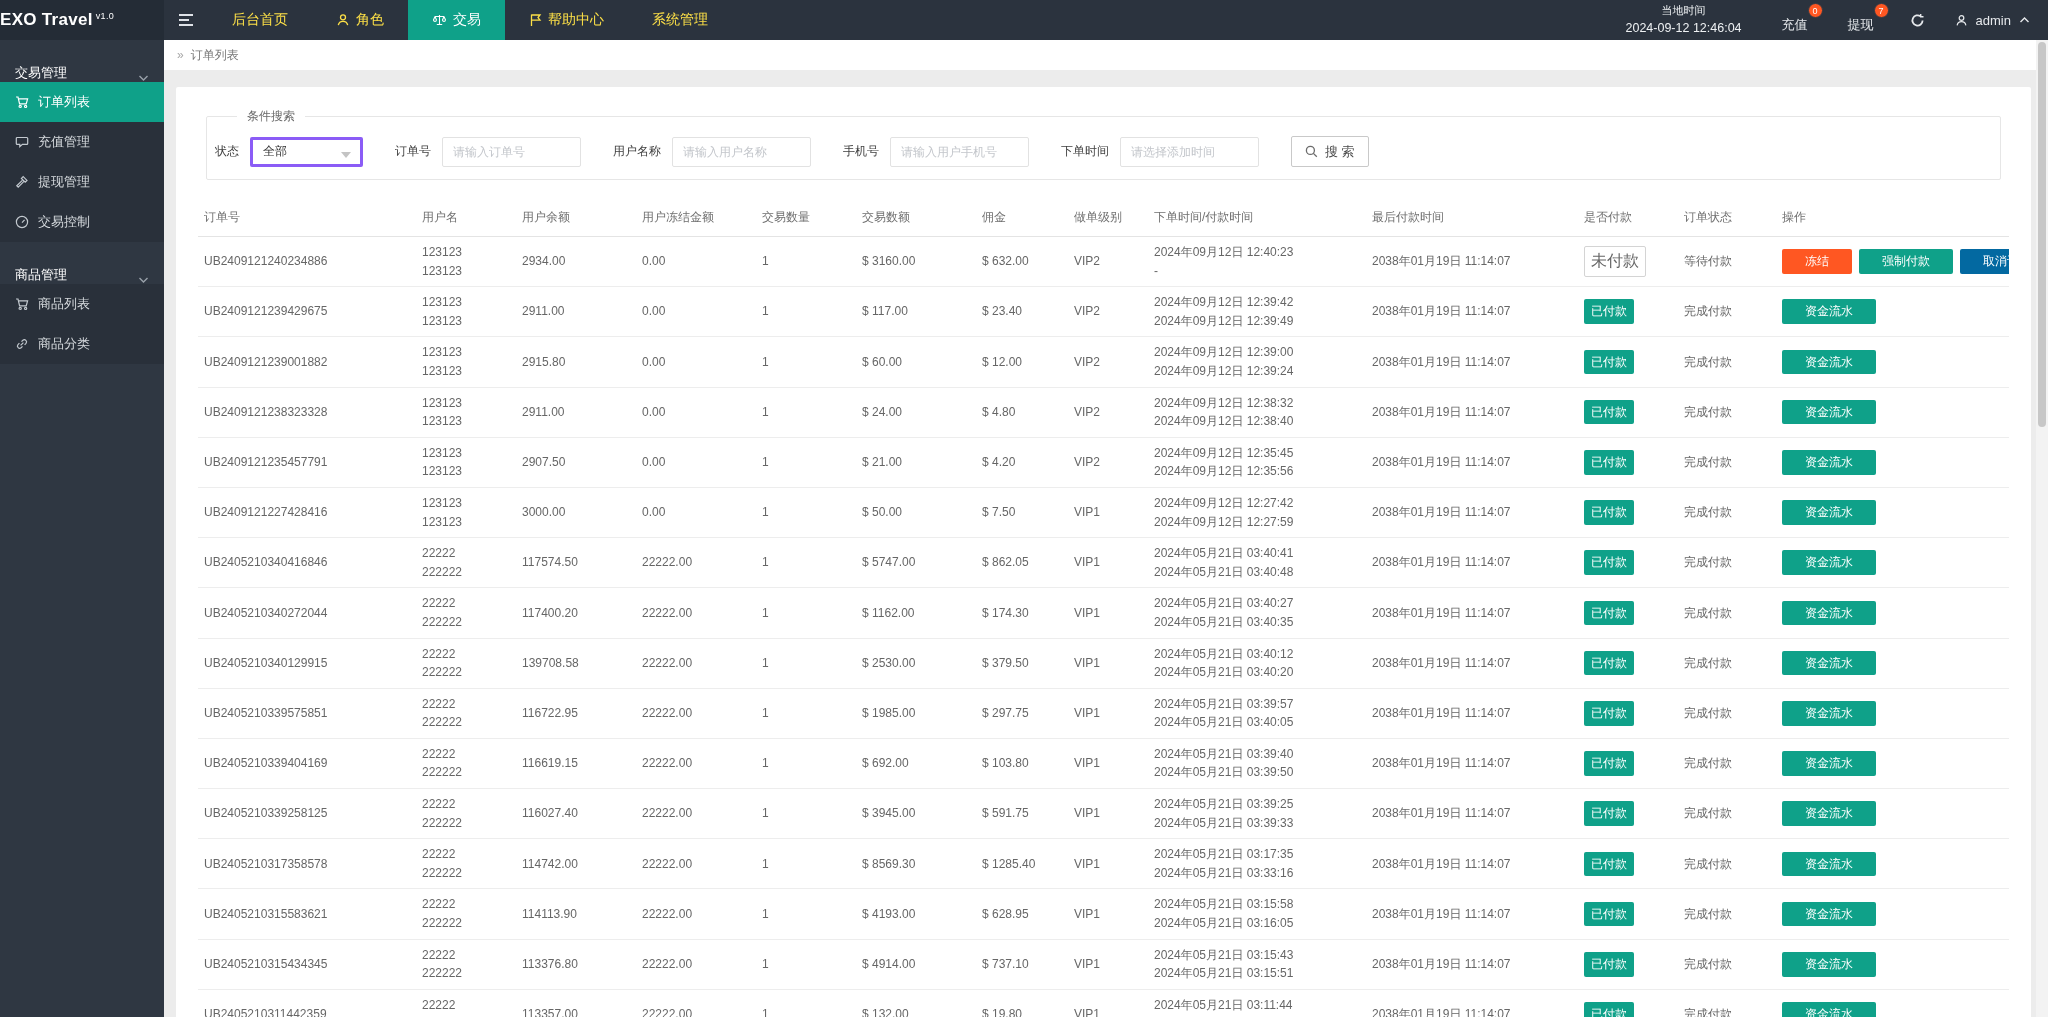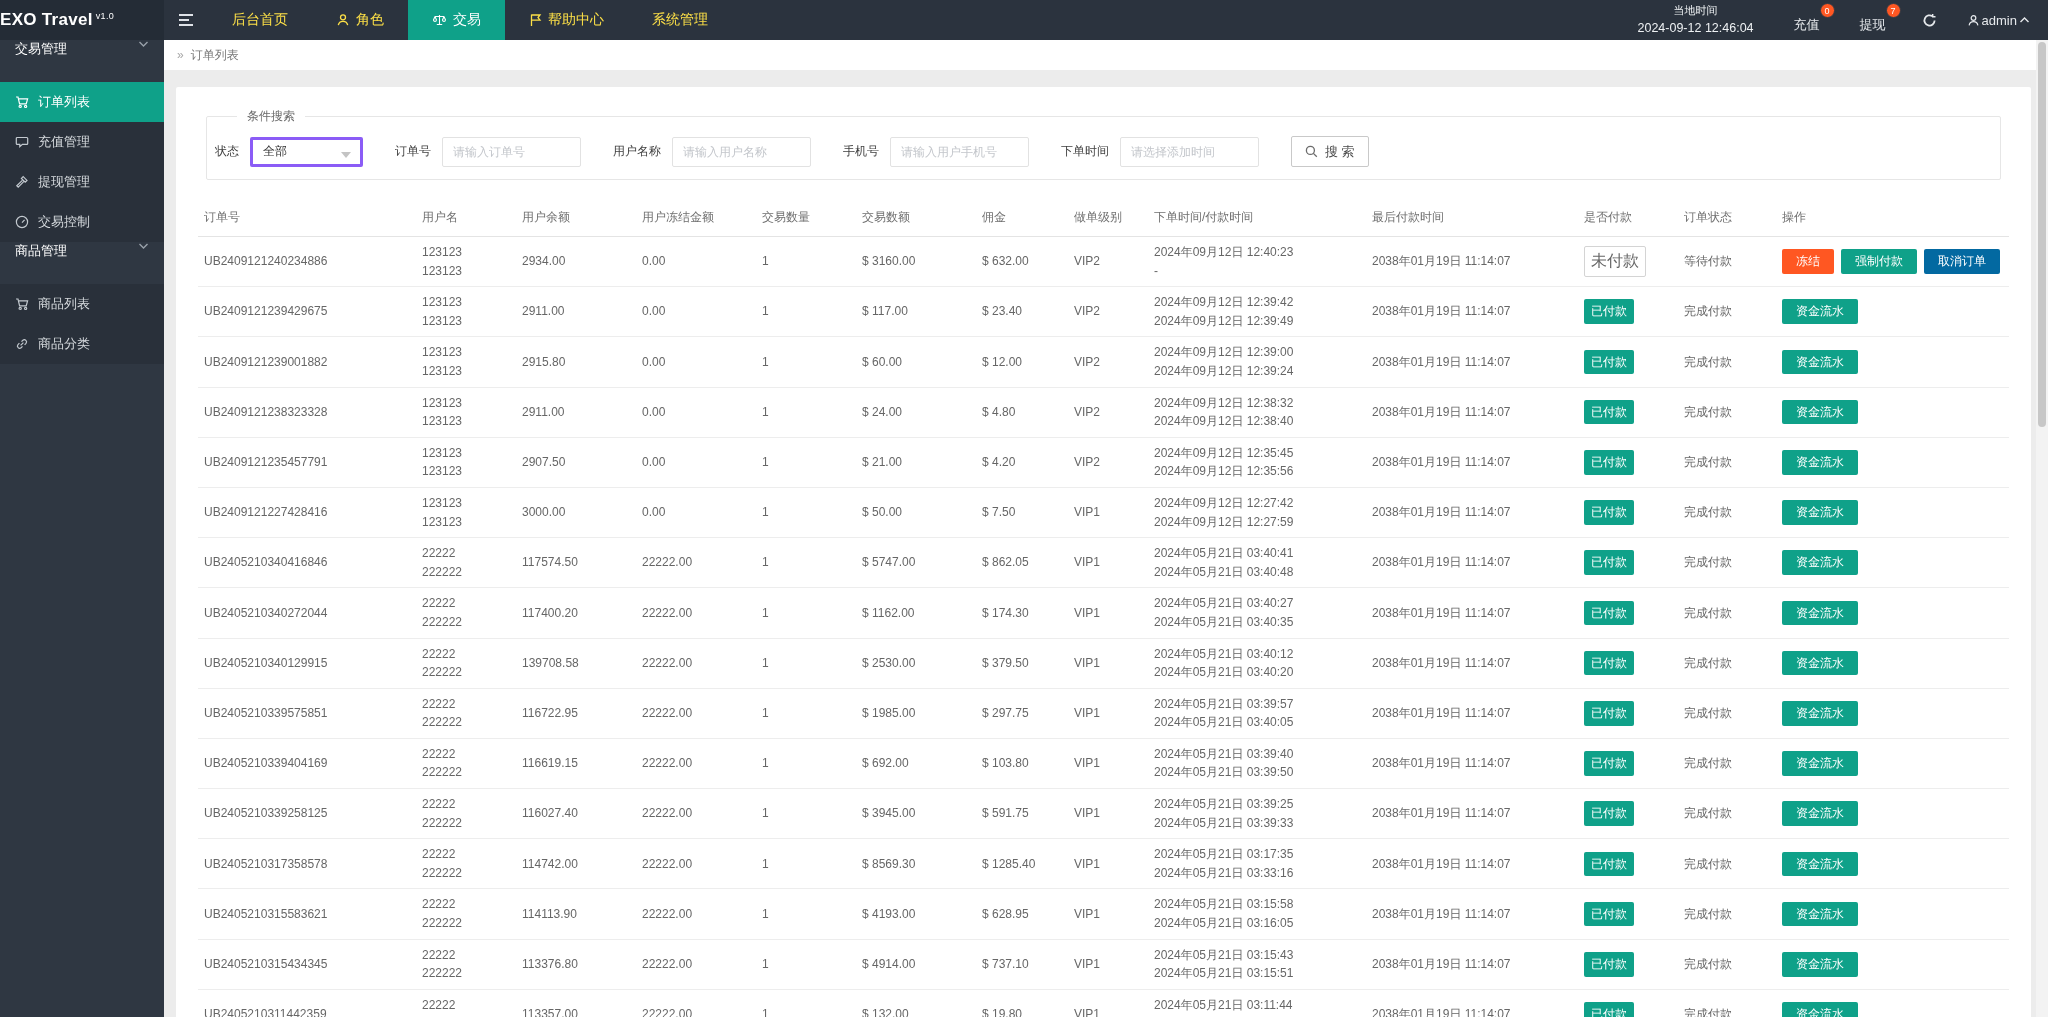--- a/index.html
+++ b/index.html
@@ -19,25 +19,25 @@
   .nav-item.active { background:#0fa189; color:#fff; }
   .nav-right { margin-left:auto; display:flex; align-items:stretch; }
   .local-time { display:flex; flex-direction:column; justify-content:center; text-align:center;
     padding:0 20px; font-size:11px; line-height:1.5; color:#eef1f3; }
   .local-time .tv { font-size:12.5px; }
   .nav-pill { position:relative; display:flex; align-items:flex-start; padding:16px 20px; font-size:13px; color:#e6e9ec; }
   .badge-count { position:absolute; top:3px; right:5px; background:#ff5722; color:#fff; font-size:9px;
     min-width:15px; height:15px; line-height:15px; border-radius:8px; text-align:center; padding:0 4px;
     border:1px solid #323a45; }
   .nav-ico-btn { display:flex; align-items:center; padding:0 16px; color:#e6e9ec; }
-  .nav-user { display:flex; align-items:center; gap:2px; padding:0 18px 0 14px; font-size:13px; color:#e6e9ec;justify-content:center; }
+  .nav-user { display:flex; align-items:center; gap:8px; padding:0 18px 0 14px; font-size:13px; color:#e6e9ec;justify-content:center; }
 
   
   .sidebar { position:fixed; top:40px; left:0; bottom:0; width:164px; background:#2f3742; z-index:15; }
-  .side-group-title { height:42px; display:flex; align-items:flex-start; padding:0 15px; color:#fff;
+  .side-group-title { height:42px; display:flex; align-items:flex-end; padding:0 15px; color:#fff;
     font-size:13px; }
   .side-group-title .gchev { margin-left:auto; color:#98a0a9; }
   .side-item { height:40px; display:flex; align-items:center; gap:9px; padding:0 15px;
     color:#d6dade; font-size:13px; background:rgba(0,0,0,.12); }
   .side-item .icon { color:#c3c9cf; }
   .side-item.active { background:#0fa189; color:#fff; }
   .side-item.active .icon { color:#fff; }
 
   
   .breadcrumb { margin:40px 0 0 164px; height:30px; background:#fff; display:flex; align-items:center;
@@ -68,21 +68,21 @@
   
   table.orders { width:100%; border-collapse:collapse; table-layout:fixed; }
   table.orders th { font-size:12px; font-weight:normal; color:#707070; text-align:left;
     padding:9px 6px 10px; border-bottom:1px solid #e4e4e4; white-space:nowrap; overflow:hidden; }
   table.orders td { font-size:12px; color:#666; padding:6px; border-bottom:1px solid #ededed;
     vertical-align:middle; line-height:1.55; height:47px; overflow:hidden; white-space:nowrap; }
   .badge-paid { display:inline-block; background:#0fa189; color:#fff; font-size:12px;
     padding:3px 7px; border-radius:2px; }
   .badge-unpaid { display:inline-block; background:#fff; border:1px solid #d4d4d4; color:#666;
     font-size:16px; padding:2px 6px; border-radius:2px; }
-  .btn { display:inline-block; color:#fff; font-size:12px; padding:3px 14px; border-radius:2px;
+  .btn { display:inline-block; color:#fff; font-size:12px; padding:3px 23px; border-radius:2px;
     margin-right:7px; white-space:nowrap; }
   .btn-danger  { background:#ff5722; }
   .btn-primary { background:#0fa189; }
   .btn-warning { background:#0369a1; }
 
   
   .scrollbar { position:fixed; top:40px; right:0; bottom:0; width:12px; background:#f3f3f3; z-index:25; }
   .scrollbar .thumb { position:absolute; top:2px; left:2px; right:2px; height:385px;
     background:#c7c7c7; border-radius:5px; }
 </style>

